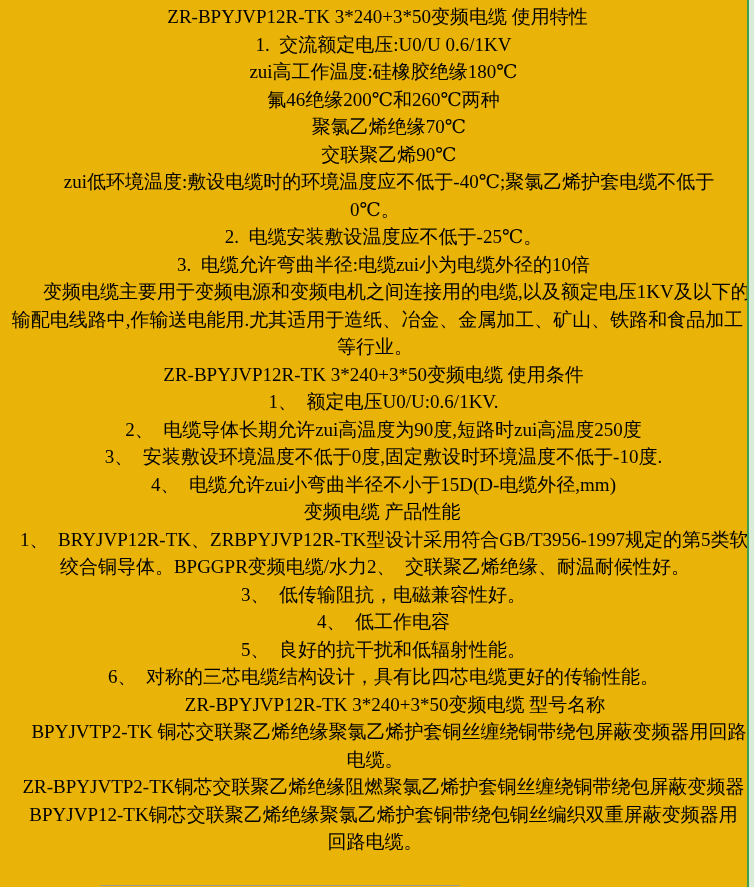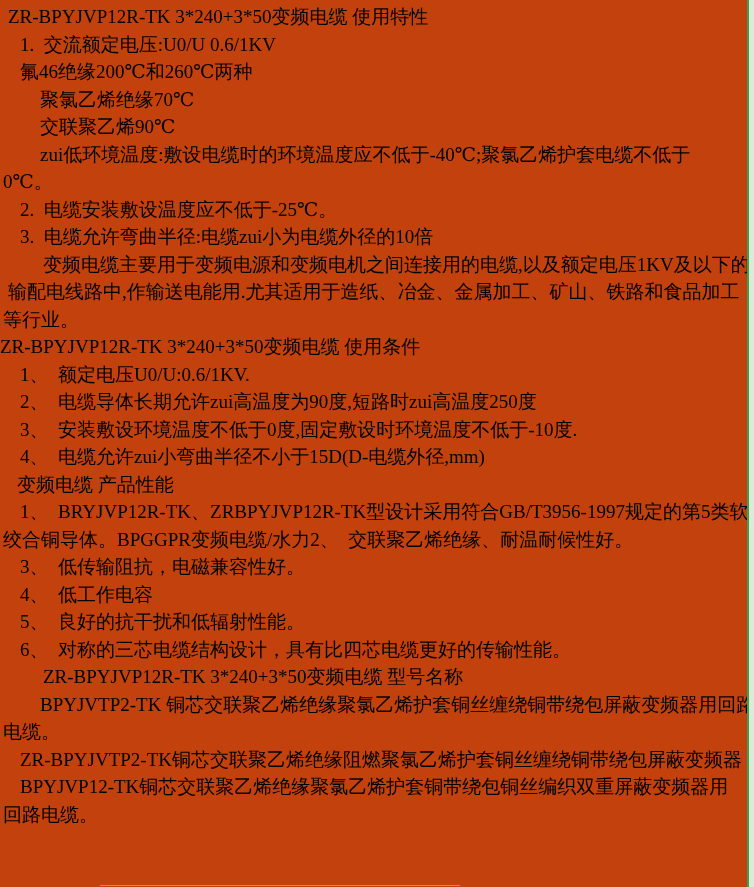--- a/index.html
+++ b/index.html
@@ -1,40 +1,41 @@
 <!DOCTYPE html>
 <html><head>
 <meta charset="utf-8">
 <style>
   html,body{margin:0;padding:0;background:#ffffff;}
   #page{
     position:relative;
     width:754px;height:887px;
-    background:#c2410c;
+    background:#eab308;
     overflow:hidden;
     font-family:"Liberation Serif","DejaVu Serif",serif;
     color:#000000;
+    text-align:center;
   }
   #textcol{
     position:absolute;top:3px;left:0;width:747px;
   }
   .ln{
     height:27.5px;line-height:27.5px;
     font-size:19px;
     white-space:pre;
     overflow:visible;
   }
   
   .x0{padding-left:8px}
   .x3{padding-left:3px}
   .x8{padding-left:8px}
   .x20{}
   .x27{padding-left:17px}
   .x33{padding-left:43px}
-  .x40{padding-left:40px}
+  .x40{padding-left:31px}
   .x43{padding-left:20px}
   
   #border-dark{
     position:absolute;top:0;right:5px;width:2px;height:887px;
     background:#3f9e4f;
   }
   #border-light{
     position:absolute;top:0;right:0;width:5px;height:887px;
     background:#d8ecd8;
   }
@@ -44,20 +45,21 @@
     background:#9a9a9a;
   }
 </style>
 </head>
 <body>
 
 <div id="page">
   <div id="textcol">
     <div class="ln x8">ZR-BPYJVP12R-TK 3*240+3*50变频电缆 使用特性</div>
     <div class="ln x43">1.  交流额定电压:U0/U 0.6/1KV</div>
+    <div class="ln x43">zui高工作温度:硅橡胶绝缘180℃</div>
     <div class="ln x43">氟46绝缘200℃和260℃两种</div>
     <div class="ln x40">聚氯乙烯绝缘70℃</div>
     <div class="ln x40">交联聚乙烯90℃</div>
     <div class="ln x40">zui低环境温度:敷设电缆时的环境温度应不低于-40℃;聚氯乙烯护套电缆不低于</div>
     <div class="ln x3">0℃。</div>
     <div class="ln x43">2.  电缆安装敷设温度应不低于-25℃。</div>
     <div class="ln x43">3.  电缆允许弯曲半径:电缆zui小为电缆外径的10倍</div>
     <div class="ln x33">变频电缆主要用于变频电源和变频电机之间连接用的电缆,以及额定电压1KV及以下的</div>
     <div class="ln x0">输配电线路中,作输送电能用.尤其适用于造纸、冶金、金属加工、矿山、铁路和食品加工</div>
     <div class="ln x3">等行业。</div>

